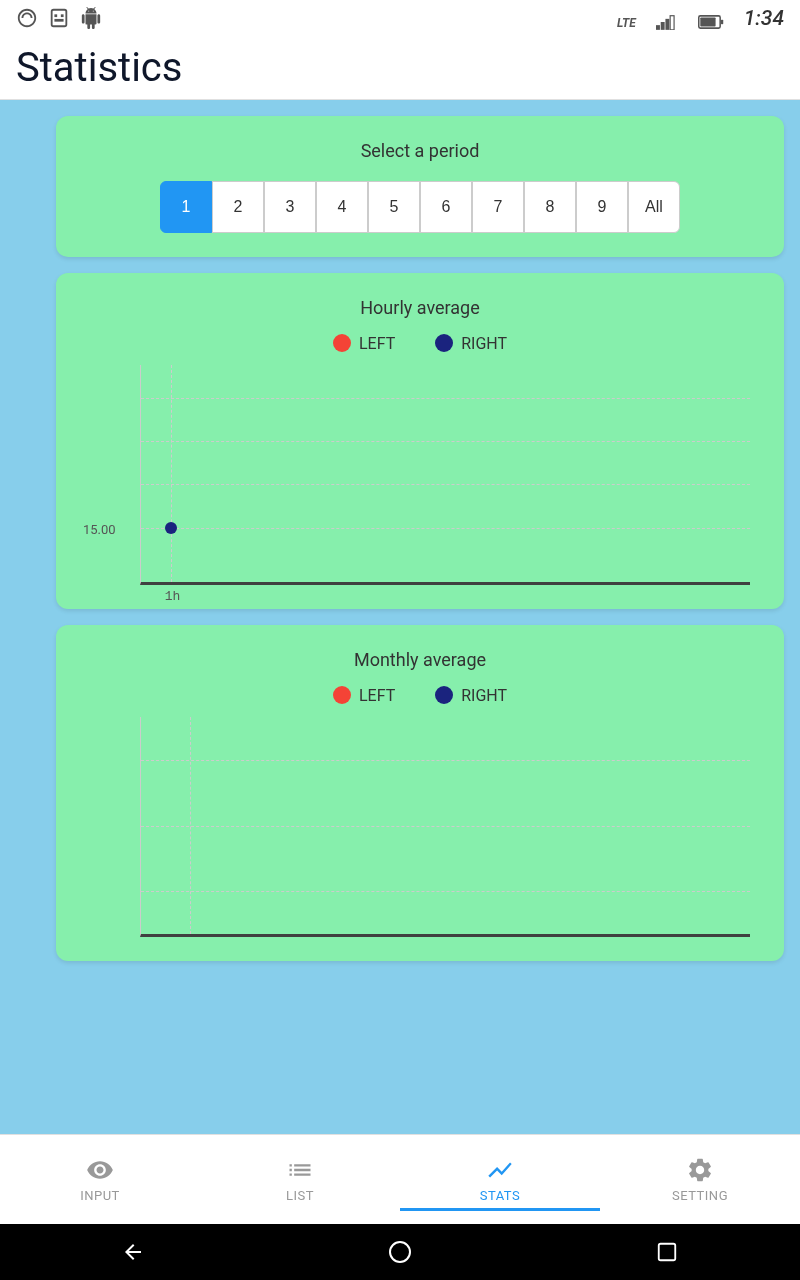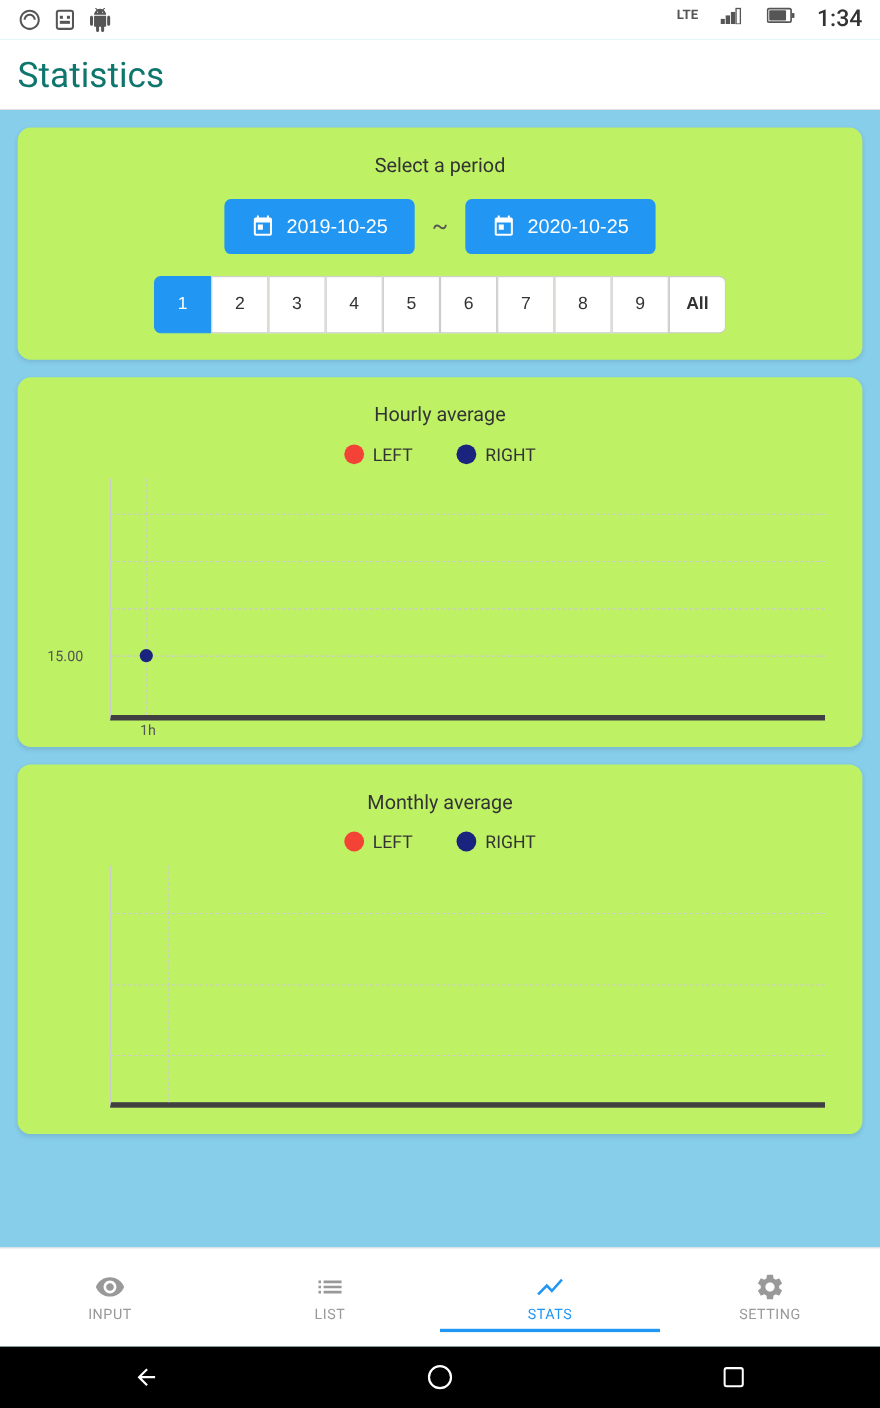--- a/index.html
+++ b/index.html
@@ -22,57 +22,59 @@
       justify-content: space-between;
       padding: 0 16px;
     }
     .status-bar-left {
       display: flex;
       align-items: center;
       gap: 10px;
     }
     .status-bar-right {
       display: flex;
-      align-items: flex-start;
+      align-items: flex-end;
       gap: 20px;
       font-size: 14px;
       font-weight: 500;
+      font-style: italic;
     }
 
     
     .title-bar {
       background: white;
       height: 64px;
       display: flex;
       align-items: center;
       padding: 0 16px;
       border-bottom: 1px solid #e0e0e0;
     }
     .title-bar h1 {
-      font-size: 32px;
+      font-size: 40px;
       font-weight: 400;
-      color: #0f766e;
+      color: #0f172a;
     }
 
     
     .main-content {
       flex: 1;
       background: #87ceeb;
       padding: 16px;
       display: flex;
       flex-direction: column;
       gap: 16px;
     }
 
     
     .card {
-      background: #bef264;
+      background: #86efac;
       border-radius: 12px;
       padding: 24px;
       box-shadow: 0 2px 4px rgba(0,0,0,0.1);
+      margin-left: 40px;
     }
 
     
     .period-title {
       text-align: center;
       font-size: 18px;
       color: #333;
       margin-bottom: 20px;
     }
     .date-row {
@@ -118,21 +120,21 @@
       display: flex;
       align-items: center;
       justify-content: center;
     }
     .page-btn.active {
       background: #2196f3;
       color: white;
       border-color: #2196f3;
     }
     .page-btn:first-child { border-radius: 6px 0 0 6px; }
-    .page-btn:last-child { border-radius: 0 6px 6px 0; font-weight: bold; }
+    .page-btn:last-child { border-radius: 0 6px 6px 0; }
 
     
     .chart-title {
       text-align: center;
       font-size: 18px;
       color: #333;
       margin-bottom: 16px;
     }
     .chart-legend {
       display: flex;
@@ -151,21 +153,21 @@
       border-radius: 50%;
     }
     .legend-dot.red { background: #f44336; }
     .legend-dot.blue { background: #1a237e; }
 
     
     .chart-area {
       position: relative;
       height: 220px;
       border-left: 1px solid #ccc;
-      border-bottom: 5px solid #404040;
+      border-bottom: 3px solid #404040;
       margin: 0 10px 0 60px;
     }
     .chart-gridline {
       position: absolute;
       left: 0; right: 0;
       border-top: 1px dashed #ccc;
     }
     .chart-vline {
       position: absolute;
       top: 0; bottom: 0;
@@ -177,20 +179,21 @@
       font-size: 13px;
       color: #555;
       transform: translateY(-50%);
     }
     .chart-x-label {
       position: absolute;
       bottom: -22px;
       font-size: 13px;
       color: #555;
       transform: translateX(-50%);
+      font-family: Liberation Mono, monospace;
     }
     .data-point {
       position: absolute;
       width: 12px; height: 12px;
       border-radius: 50%;
       transform: translate(-50%, -50%);
     }
     .data-point.blue-dark { background: #1a237e; }
 
     
@@ -281,35 +284,20 @@
 </div>
 
 <div class="title-bar">
   <h1>Statistics</h1>
 </div>
 
 <div class="main-content">
 
   <div class="card">
     <div class="period-title">Select a period</div>
-    <div class="date-row">
-      <button class="date-btn">
-        <svg viewBox="0 0 24 24">
-          <path d="M19 3h-1V1h-2v2H8V1H6v2H5c-1.11 0-1.99.9-1.99 2L3 19c0 1.1.89 2 2 2h14c1.1 0 2-.9 2-2V5c0-1.1-.9-2-2-2zm0 16H5V8h14v11zM7 10h5v5H7z"></path>
-        </svg>
-        <span>2019-10-25</span>
-      </button>
-      <span class="tilde">~</span>
-      <button class="date-btn">
-        <svg viewBox="0 0 24 24">
-          <path d="M19 3h-1V1h-2v2H8V1H6v2H5c-1.11 0-1.99.9-1.99 2L3 19c0 1.1.89 2 2 2h14c1.1 0 2-.9 2-2V5c0-1.1-.9-2-2-2zm0 16H5V8h14v11zM7 10h5v5H7z"></path>
-        </svg>
-        <span>2020-10-25</span>
-      </button>
-    </div>
     <div class="pagination">
 
     <button class="page-btn active">1</button>
         <button class="page-btn">2</button>
         <button class="page-btn">3</button>
         <button class="page-btn">4</button>
         <button class="page-btn">5</button>
         <button class="page-btn">6</button>
         <button class="page-btn">7</button>
         <button class="page-btn">8</button>

